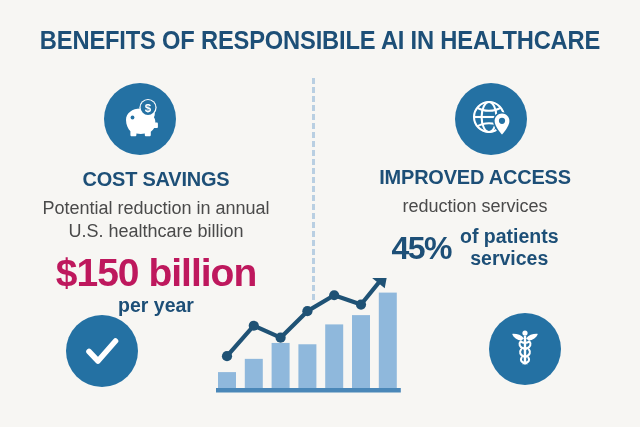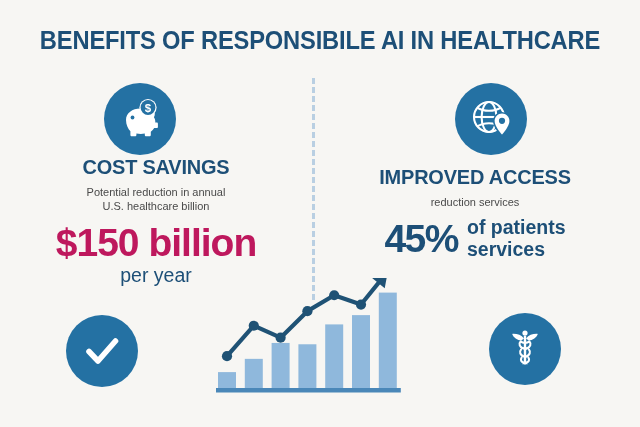--- a/index.html
+++ b/index.html
@@ -63,75 +63,75 @@
   .badge-piggy   { left: 104px; top: 83px;  width: 72px; height: 72px; }
   .badge-globe   { left: 455px; top: 83px;  width: 72px; height: 72px; }
   .badge-check   { left: 66px;  top: 315px; width: 72px; height: 72px; }
   .badge-caduceus{ left: 489px; top: 313px; width: 72px; height: 72px; }
 
   
   .panel {
     position: absolute;
     text-align: center;
   }
-  .panel-left  { left: 8px;   top: 155px; width: 296px; }
+  .panel-left  { left: 8px;   top: 167px; width: 296px; }
   .panel-right { left: 329px; top: 165px; width: 292px; }
 
   .panel-heading {
     font-size: 21px;
     font-weight: bold;
     color: #1d4f77;
     letter-spacing: -0.2px;
     transform: scaleX(0.95);
     margin-bottom: 6px;
   }
   .panel-sub {
-    font-size: 11px;
+    font-size: 18px;
     color: #4a4a4a;
     line-height: 1.28;
     font-weight: 400;
   }
   .panel-sub .l2 { display: block; }
 
   .stat-left {
     margin-top: 10px;
     font-size: 39px;
     font-weight: bold;
     color: #be185d;
     letter-spacing: -1px;
     line-height: 1;
   }
   .stat-left-sub {
     font-size: 19.5px;
-    font-weight: normal;
+    font-weight: bold;
     color: #1d4f77;
     line-height: 1.15;
     margin-top: 2px;
   }
 
   .stat-right-row {
     margin-top: 8px;
     display: flex;
     align-items: center;
     justify-content: center;
     gap: 9px;
   }
   .stat-right-big {
-    font-size: 39px;
+    font-size: 32px;
     font-weight: bold;
     color: #1d4f77;
     letter-spacing: -1.5px;
     line-height: 1;
   }
   .stat-right-small {
     font-size: 19.5px;
     font-weight: bold;
     color: #1d4f77;
     line-height: 1.12;
-    text-align: left;
+    text-align: center;
   }
   .stat-right-small span { display: block; }
 
   
   .chart {
     position: absolute;
     left: 210px;
     top: 278px;
     width: 215px;
     height: 118px;

